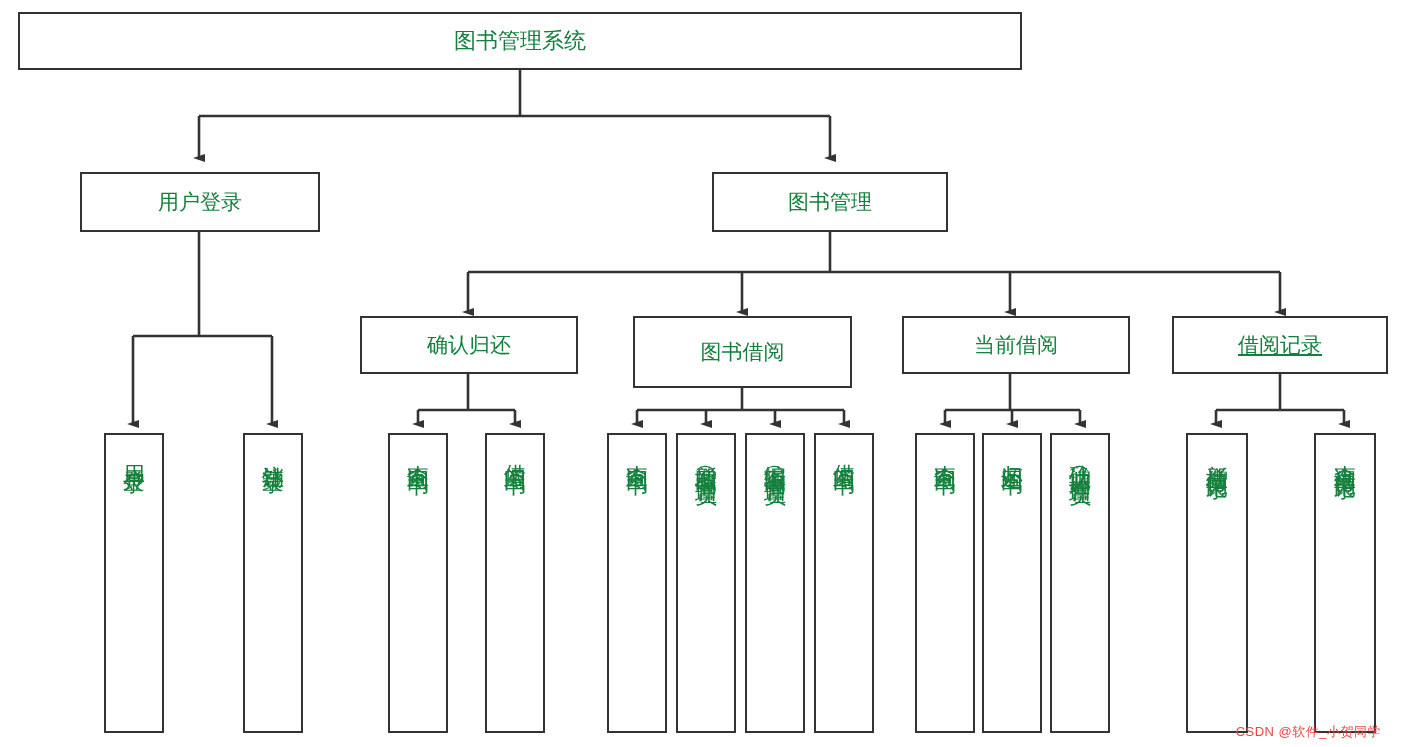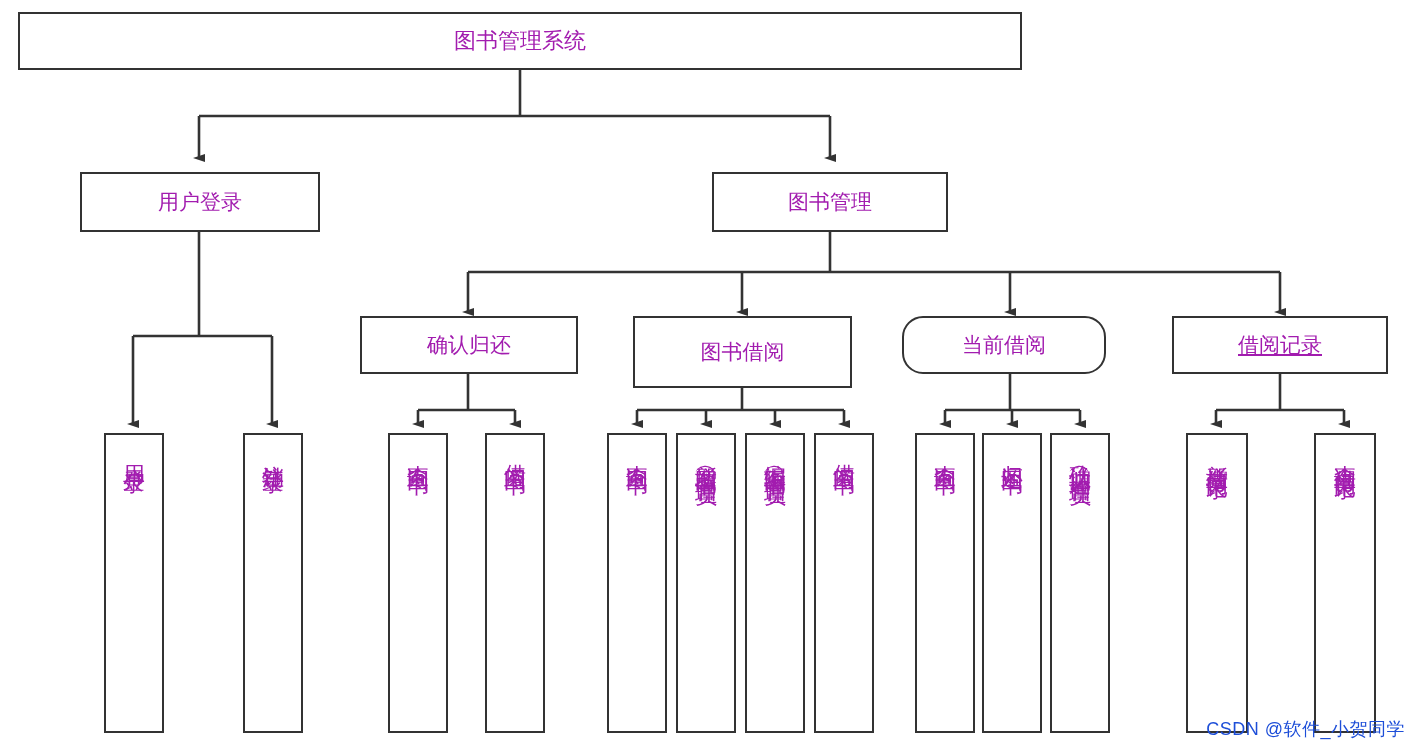--- a/index.html
+++ b/index.html
@@ -26,21 +26,21 @@
     pointer-events: none;
   }
   .node {
     position: absolute;
     box-sizing: border-box;
     background: #ffffff;
     border: 2px solid #333333;
     display: flex;
     align-items: center;
     justify-content: center;
-    color: #a21caf;
+    color: #15803d;
   }
   .node .label {
     display: block;
     text-align: center;
     line-height: 1.18;
     white-space: nowrap;
   }
   .node.horiz .label {
     font-size: 21px;
   }
@@ -55,24 +55,24 @@
   .node.vert .label {
     writing-mode: vertical-rl;
     text-orientation: upright;
     font-size: 22px;
     letter-spacing: 3px;
     line-height: 1;
     white-space: pre;
   }
   .watermark {
     position: absolute;
-    right: 0;
+    right: 24px;
     bottom: 6px;
-    font-size: 18px;
-    color: #1d4ed8;
+    font-size: 13px;
+    color: #ef4444;
     letter-spacing: 0.5px;
     white-space: nowrap;
   }
 </style>
 </head>
 <body>
 
 <div id="canvas">
 
   <svg id="wires" viewBox="0 0 1405 747">
@@ -135,21 +135,21 @@
   <div class="node horiz" style="left:712px; top:172px; width:236px; height:60px;">
     <span class="label">图书管理</span>
   </div>
 
   <div class="node horiz" style="left:360px; top:316px; width:218px; height:58px;">
     <span class="label">确认归还</span>
   </div>
   <div class="node horiz" style="left:633px; top:316px; width:219px; height:72px;">
     <span class="label">图书借阅</span>
   </div>
-  <div class="node horiz" style="left:902px; top:316px; width:204px; height:58px;border-radius:21px;">
+  <div class="node horiz" style="left:902px; top:316px; width:228px; height:58px;">
     <span class="label">当前借阅</span>
   </div>
   <div class="node horiz" style="left:1172px; top:316px; width:216px; height:58px;text-decoration:underline;">
     <span class="label">借阅记录</span>
   </div>
 
   <div class="node vert" style="left:104px; top:433px; width:60px; height:300px;">
     <span class="label">用户登录</span>
   </div>
   <div class="node vert" style="left:243px; top:433px; width:60px; height:300px;">

